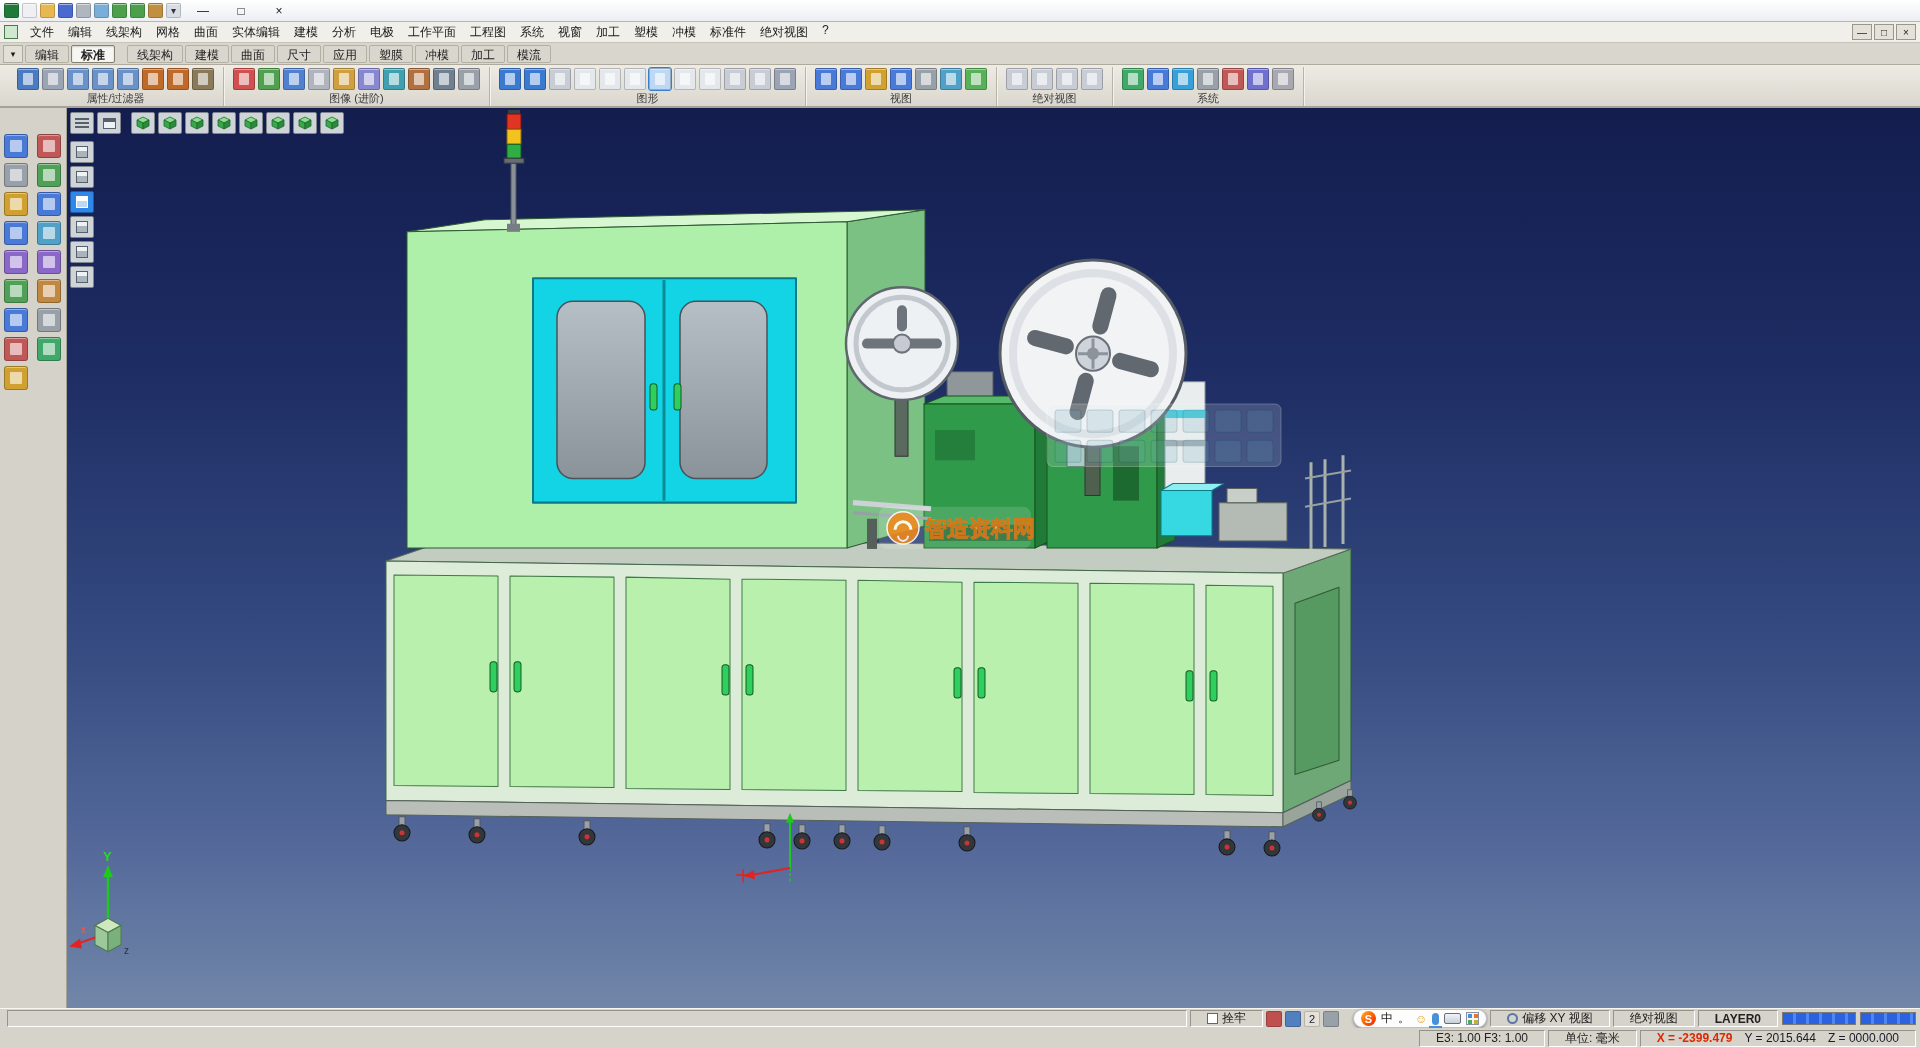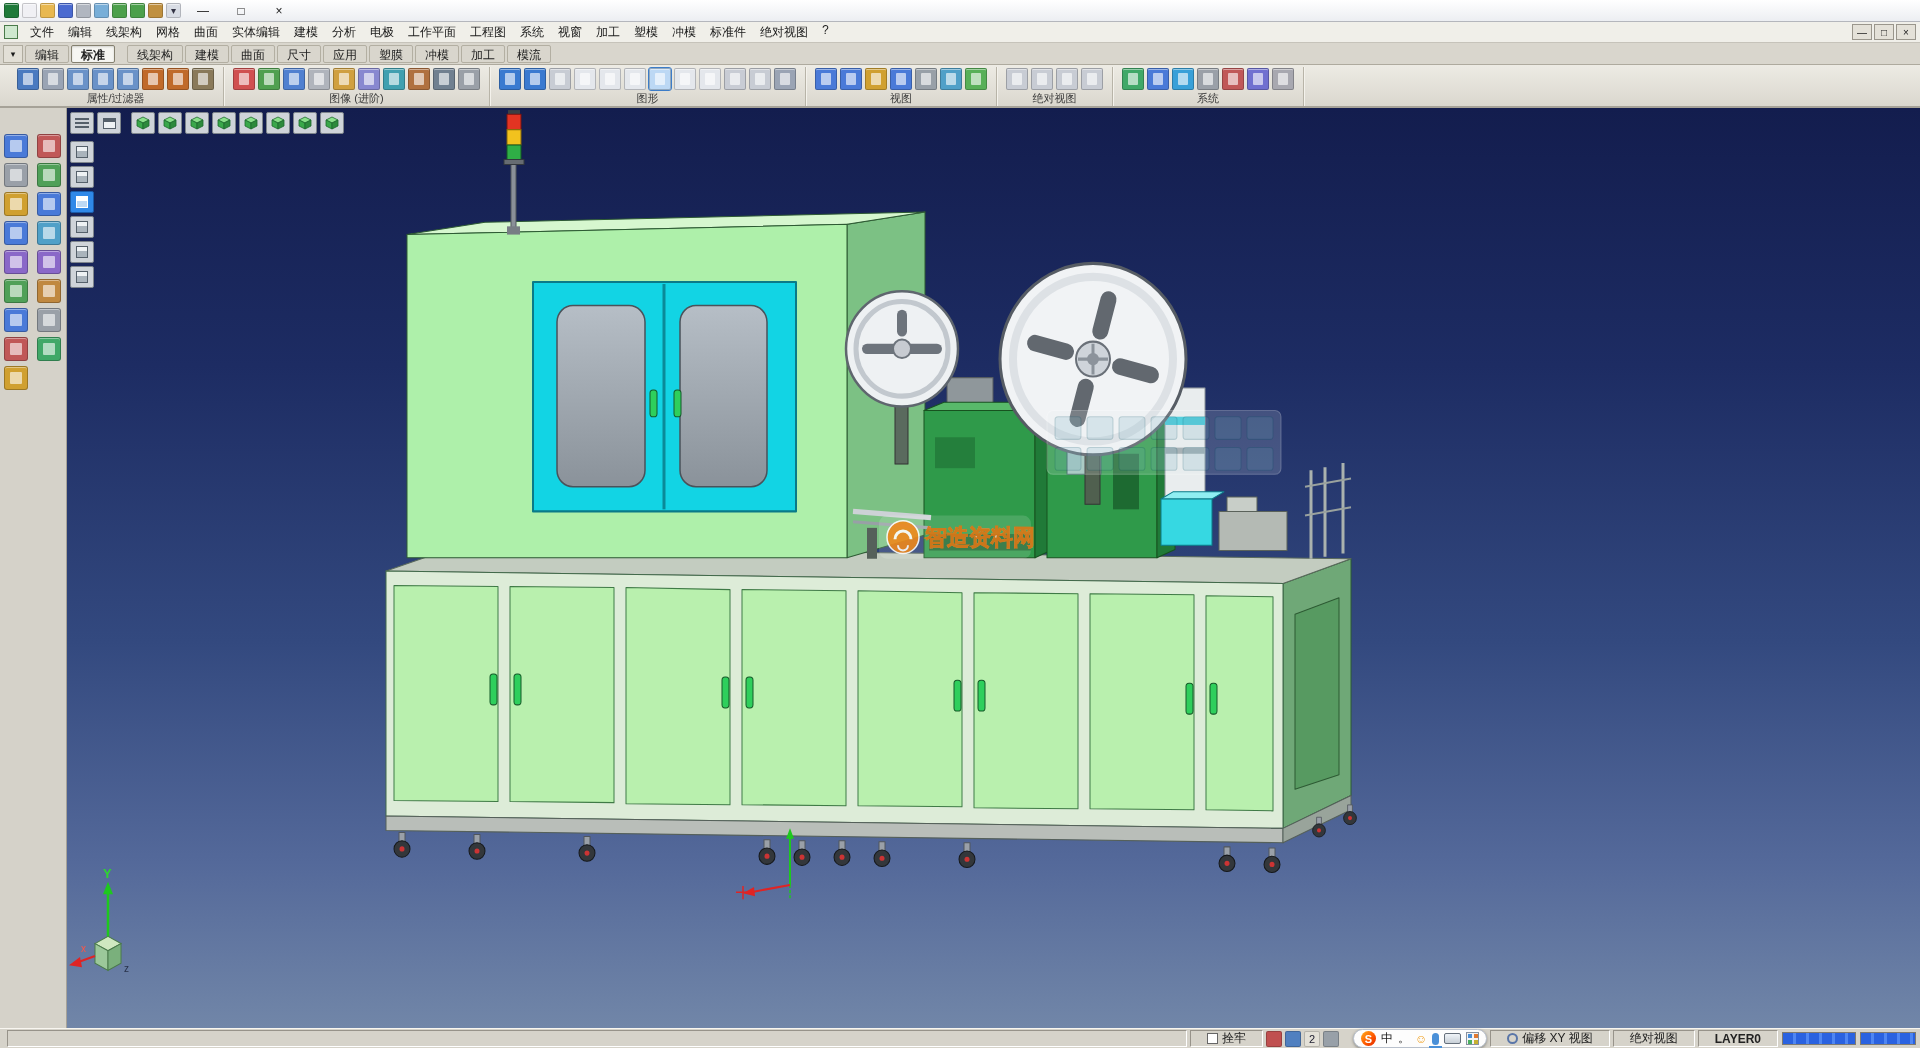--- a/index.html
+++ b/index.html
@@ -594,14 +594,28 @@
     <div class="scell">
         <span>绝对视图</span>
       </div>
     <div class="scell bold">
         <span>LAYER0</span>
       </div>
     <span class="meter m1"></span>
     <span class="meter m2"></span>
   </div>
 
+  <div class="status row2">
+    <span class="spacer"></span>
+    <div class="scell">
+        <span>E3: 1.00 F3: 1.00</span>
+      </div>
+    <div class="scell">
+        <span>单位: 毫米</span>
+      </div>
+    <div class="scell">
+      <span class="coordx">X = -2399.479</span>
+      <span class="coordy">Y = 2015.644</span>
+      <span class="coordz">Z = 0000.000</span>
+    </div>
+  </div>
 
 </div>
 
 </body></html>

